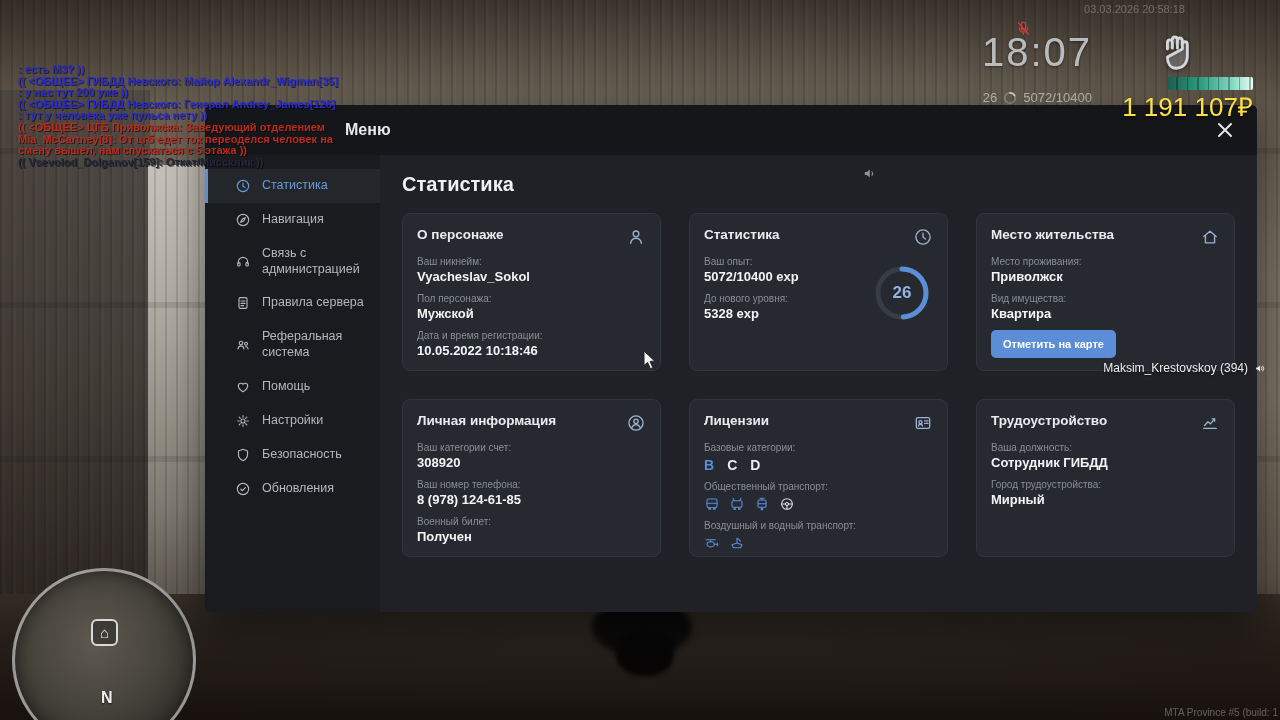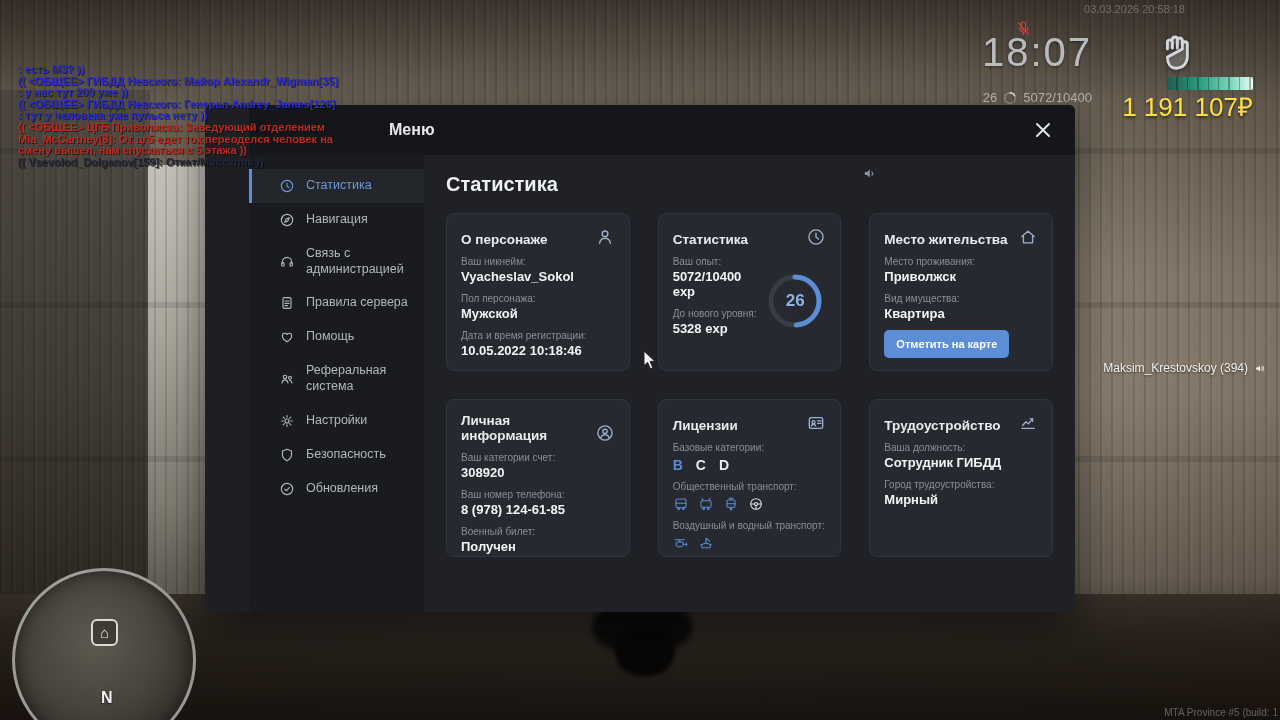--- a/index.html
+++ b/index.html
@@ -56,50 +56,50 @@
     border:3px solid rgba(235,235,235,.55); z-index:6;
     background:radial-gradient(circle at 45% 40%, #5d594f 0%, #47443c 45%, #33302a 75%, #282520 100%);
     box-shadow:0 0 18px rgba(0,0,0,.5) inset; }
   .minimap-house { position:absolute; left:76px; top:48px; width:27px; height:27px; border-radius:6px;
     border:2px solid #d9d9d9; background:rgba(15,15,15,.35); color:#eee; display:flex; align-items:center; justify-content:center;
     font-size:15px; }
   .minimap-n { position:absolute; left:86px; top:118px; font-size:16px; font-weight:700; color:#f2f2f2;
     text-shadow:0 1px 2px rgba(0,0,0,.7); }
 
   
-  .panel { position:absolute; left:205px; top:105px; width:870px; height:507px; background:#1d1f24; border-radius:6px;
-    box-shadow:0 14px 44px rgba(0,0,0,.55); z-index:10; display:flex; flex-direction:column;padding-left:44px; }
+  .panel { position:absolute; left:205px; top:105px; width:1052px; height:507px; background:#1d1f24; border-radius:6px;
+    box-shadow:0 14px 44px rgba(0,0,0,.55); z-index:10; display:flex; flex-direction:column; }
   .panel-header { flex:0 0 50px; background:#141619; border-radius:6px 6px 0 0; position:relative; }
   .panel-title { position:absolute; left:140px; top:16px; font-size:16px; font-weight:600; color:#e8e9ec; }
   .close-btn { position:absolute; right:20px; top:13px; width:24px; height:24px; color:#e2e4e8; cursor:pointer; }
   .panel-body { flex:1; display:flex; min-height:0; }
 
   .sidebar { width:175px; background:#191b1f; border-radius:0 0 0 6px; padding-top:14px; }
   .side-item { position:relative; display:flex; align-items:center; gap:11px; padding:9px 8px 9px 30px;
     color:#b4b7bd; font-size:12.5px; cursor:pointer; }
   .side-item .lbl { width:106px; line-height:1.25; }
   .side-item.active { background:#23262b; color:#6b9adb; }
   .side-item.active::before { content:""; position:absolute; left:0; top:0; bottom:0; width:3px; background:#5b8ed7; }
   .ic { width:16px; height:16px; flex:0 0 16px; fill:none; stroke:currentColor; stroke-width:1.7;
     stroke-linecap:round; stroke-linejoin:round; }
 
   .content { flex:1; background:#1f2126; border-radius:0 0 6px 0; padding:18px 22px 0 22px; position:relative; }
   .page-heading { font-size:20px; font-weight:700; color:#eef0f3; margin-bottom:17px; }
   .voice-speaker { position:absolute; left:657px; top:60px; width:17px; height:17px; color:#8f939b; z-index:12; cursor:pointer; }
 
   .cards { display:grid; grid-template-columns:repeat(3,1fr); column-gap:28px; row-gap:28px; grid-auto-rows:158px; }
   .card { background:#26292f; border:1px solid #31353c; border-radius:8px; padding:13px 14px; position:relative; }
-  .card-head { display:flex; justify-content:space-between; align-items:flex-end; margin-bottom:9px; }
+  .card-head { display:flex; justify-content:space-between; align-items:flex-start; margin-bottom:9px; }
   .card-title { font-size:13.5px; font-weight:600; color:#e9ebee; }
   .card-ic { width:20px; height:20px; color:#9db1d1; fill:none; stroke:currentColor; stroke-width:1.6;
     stroke-linecap:round; stroke-linejoin:round; flex:0 0 20px; }
   .f-label { font-size:10px; color:#8a8e96; margin-bottom:2px; }
   .f-value { font-size:13px; font-weight:700; color:#f3f4f6; margin-bottom:9px; }
 
-  .stats-flex { display:flex; justify-content:flex-start; align-items:center; }
+  .stats-flex { display:flex; justify-content:space-between; align-items:center; }
   .ring-wrap { position:relative; width:58px; height:58px; margin-right:2px; }
   .ring-num { position:absolute; inset:0; display:flex; align-items:center; justify-content:center;
     font-size:17px; font-weight:700; color:#8fb4e6; }
 
   .map-btn { position:absolute; left:14px; bottom:12px; background:#5b8ed7; color:#fff; font-size:11px; font-weight:600;
     padding:8px 12px; border-radius:5px; cursor:pointer; }
 
   .lic-label { font-size:10px; color:#8a8e96; margin-bottom:4px; }
   .lic-letters { display:flex; gap:13px; font-size:14px; font-weight:700; color:#e9ebee; margin-bottom:8px; }
   .lic-letters .cat-b { color:#5b8ed7; }
@@ -204,32 +204,32 @@
         </div>
         <div class="side-item">
           <svg class="ic" viewBox="0 0 24 24">
               <rect x="6" y="4" width="12" height="16" rx="2"></rect>
               <path d="M9 9h6M9 12.5h6M9 16h4"></path>
             </svg>
           <span class="lbl">Правила сервера</span>
         </div>
         <div class="side-item">
           <svg class="ic" viewBox="0 0 24 24">
-              <path d="M12 19c-4.5-2.8-7-5.6-7-8.6C5 8 6.8 6.4 8.8 6.4c1.3 0 2.6.7 3.2 1.8.6-1.1 1.9-1.8 3.2-1.8 2 0 3.8 1.6 3.8 4 0 3-2.5 5.8-7 8.6z"></path>
-            </svg>
-          <span class="lbl">Помощь</span>
-        </div>
-        <div class="side-item">
-          <svg class="ic" viewBox="0 0 24 24">
               <circle cx="9" cy="9" r="2.6"></circle>
               <path d="M4.5 18c.5-3 2.2-4.6 4.5-4.6s4 1.6 4.5 4.6"></path>
               <circle cx="16.5" cy="10" r="2.2"></circle>
               <path d="M15.8 13.8c2 .3 3.3 1.7 3.8 4"></path>
             </svg>
           <span class="lbl">Реферальная система</span>
+        </div>
+        <div class="side-item">
+          <svg class="ic" viewBox="0 0 24 24">
+              <path d="M12 19c-4.5-2.8-7-5.6-7-8.6C5 8 6.8 6.4 8.8 6.4c1.3 0 2.6.7 3.2 1.8.6-1.1 1.9-1.8 3.2-1.8 2 0 3.8 1.6 3.8 4 0 3-2.5 5.8-7 8.6z"></path>
+            </svg>
+          <span class="lbl">Помощь</span>
         </div>
         <div class="side-item">
           <svg class="ic" viewBox="0 0 24 24">
               <circle cx="12" cy="12" r="3"></circle>
               <path d="M12 4v2.3M12 17.7V20M4 12h2.3M17.7 12H20M6.3 6.3L8 8M16 16l1.7 1.7M17.7 6.3L16 8M8 16l-1.7 1.7"></path>
             </svg>
           <span class="lbl">Настройки</span>
         </div>
         <div class="side-item">
           <svg class="ic" viewBox="0 0 24 24">

